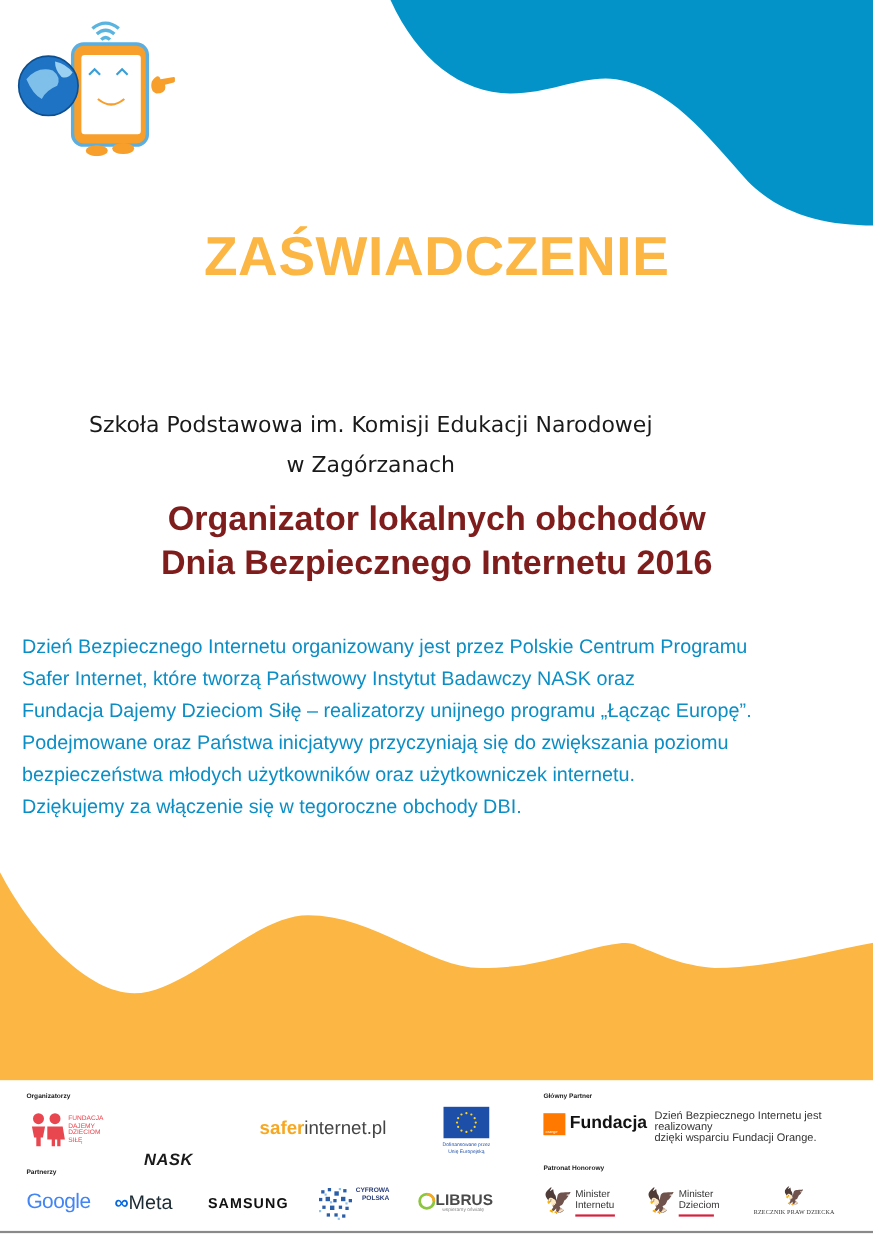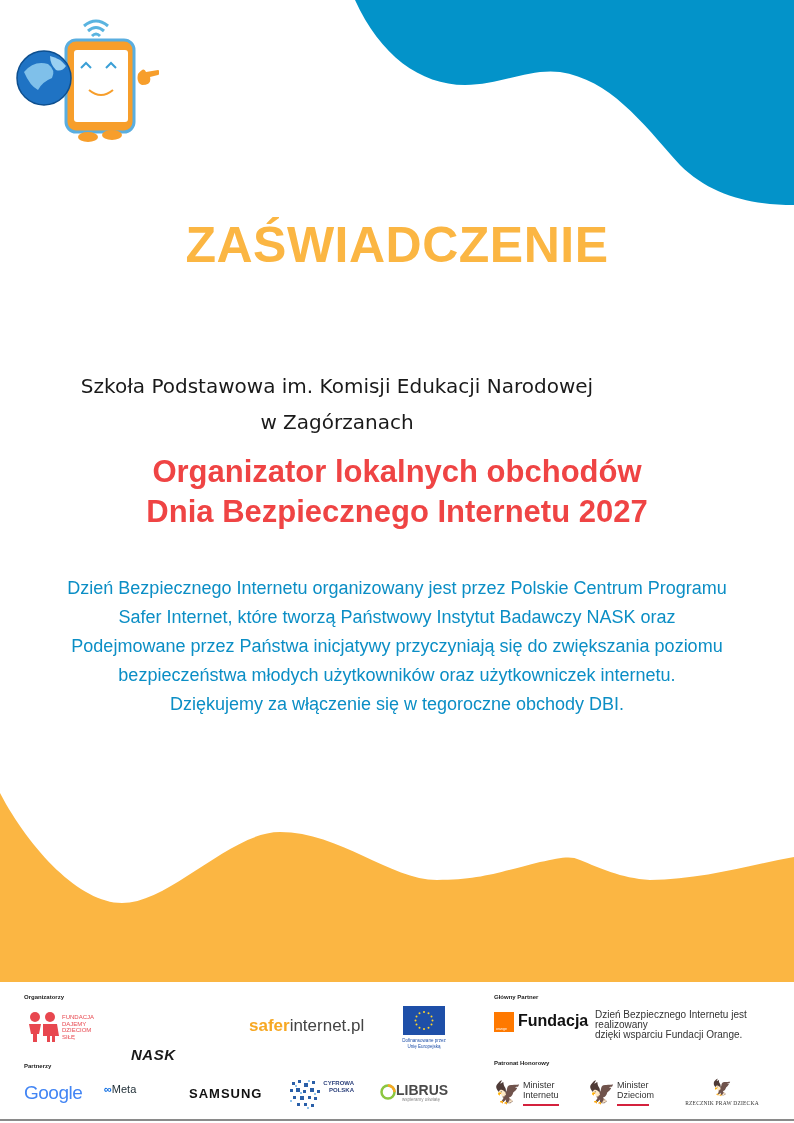--- a/index.html
+++ b/index.html
@@ -1,22 +1,22 @@
 <!DOCTYPE html>
 <html><head>
 <meta charset="utf-8">
 <style>
   html, body { margin:0; padding:0; }
   body { width:794px; height:1123px; position:relative; background:#ffffff; overflow:hidden; font-family:"DejaVu Sans", sans-serif; }
   .abs { position:absolute; }
   #bg-waves { position:absolute; left:0; top:0; width:794px; height:1123px; }
-  .title { left:0; width:794px; top:216px; text-align:center; font-family:"Liberation Sans", sans-serif; font-weight:bold; font-size:50px; color:#fbb643; letter-spacing:0.5px; }
+  .title { left:0; width:794px; top:204px; text-align:center; font-family:"Liberation Sans", sans-serif; font-weight:bold; font-size:50px; color:#fbb643; letter-spacing:0.5px; }
   .school { left:0; width:674px; top:368px; text-align:center; font-family:"DejaVu Sans", sans-serif; font-size:20px; line-height:36px; color:#1a1a1a; }
-  .headline { left:0; width:794px; top:452px; text-align:center; font-family:"Liberation Sans", sans-serif; font-weight:bold; font-size:31px; line-height:40px; color:#ef4444; }
-  .body-text { left:20px; width:754px; top:574px; text-align:center; font-family:"Liberation Sans", sans-serif; font-size:18px; line-height:29px; color:#0b8ec5; }
+  .headline { left:0; width:794px; top:452px; text-align:center; font-family:"Liberation Sans", sans-serif; font-weight:bold; font-size:31px; line-height:40px; color:#7f1d1d; }
+  .body-text { left:20px; width:754px; top:574px; text-align:left; font-family:"Liberation Sans", sans-serif; font-size:18px; line-height:29px; color:#0b8ec5; }
   .footer { left:0; top:982px; width:794px; height:141px; background:#fff; }
   .flabel { font-family:"Liberation Sans", sans-serif; font-size:6px; font-weight:bold; color:#222; }
   .logo-text { font-family:"Liberation Sans", sans-serif; }
   .bottom-line { left:0; top:1119px; width:794px; height:2px; background:#8a8a8a; }
 </style>
 </head>
 <body>
 
 <svg id="bg-waves" viewBox="0 0 794 1123" xmlns="http://www.w3.org/2000/svg">
   <path d="M355,0 C380,55 420,85 465,85 C500,85 530,68 560,72 C610,80 640,120 680,165 C710,195 750,205 794,205 L794,0 Z" fill="#0393c9"></path>
@@ -50,27 +50,28 @@
 
 <div class="abs title">ZAŚWIADCZENIE</div>
 
 <div class="abs school">
   <div>Szkoła Podstawowa im. Komisji Edukacji Narodowej</div>
   <div>w Zagórzanach</div>
 </div>
 
 <div class="abs headline">
   <div>Organizator lokalnych obchodów</div>
-  <div>Dnia Bezpiecznego Internetu 2027</div>
+  <div>Dnia Bezpiecznego Internetu 2016</div>
 </div>
 
 <div class="abs body-text">
   <div>Dzień Bezpiecznego Internetu organizowany jest przez Polskie Centrum Programu</div>
   <div>Safer Internet, które tworzą Państwowy Instytut Badawczy NASK oraz</div>
-  <div>Podejmowane przez Państwa inicjatywy przyczyniają się do zwiększania poziomu</div>
+  <div>Fundacja Dajemy Dzieciom Siłę – realizatorzy unijnego programu „Łącząc Europę”.</div>
+  <div>Podejmowane oraz Państwa inicjatywy przyczyniają się do zwiększania poziomu</div>
   <div>bezpieczeństwa młodych użytkowników oraz użytkowniczek internetu.</div>
   <div>Dziękujemy za włączenie się w tegoroczne obchody DBI.</div>
 </div>
 
 <div class="abs footer">
 
   <div class="abs flabel" style="left:24px; top:12px;">Organizatorzy</div>
 
   <div class="abs" style="left:26px; top:28px; width:80px; height:36px;">
     <svg width="34" height="34" viewBox="0 0 34 34" style="position:absolute; left:0; top:0;">
@@ -82,21 +83,21 @@
     <div class="abs logo-text" style="left:36px; top:4px; font-size:6px; line-height:6.5px; color:#e8474f;">
       <div>FUNDACJA</div>
       <div>DAJEMY</div>
       <div>DZIECIOM</div>
       <div>SIŁĘ</div>
     </div>
   </div>
 
   <div class="abs logo-text" style="left:131px; top:36px; font-size:15px; font-weight:900; font-style:italic; letter-spacing:0.5px; color:#1a1a1a;margin-top:28px;">NASK</div>
 
-  <div class="abs logo-text" style="left:236px; top:34px; font-size:17px; color:#444;margin-left:13px;">
+  <div class="abs logo-text" style="left:236px; top:34px; font-size:17px; color:#444;">
     <span style="color:#f7a823; font-weight:bold;">safer</span><span>internet.pl</span>
   </div>
 
   <div class="abs" style="left:393px; top:24px; width:62px; height:46px;">
     <svg width="42" height="29" viewBox="0 0 42 29" style="position:absolute; left:10px; top:0;">
       <rect width="42" height="29" fill="#1e4fa8"></rect>
       <g fill="#ffd42a">
         <circle cx="21" cy="6" r="1"></circle>
           <circle cx="25.5" cy="7.2" r="1"></circle>
           <circle cx="28.5" cy="10.5" r="1"></circle>
@@ -126,21 +127,21 @@
     <div>Dzień Bezpiecznego Internetu jest realizowany</div>
     <div>dzięki wsparciu Fundacji Orange.</div>
   </div>
 
   <div class="abs flabel" style="left:24px; top:81px;">Partnerzy</div>
 
   <div class="abs logo-text" style="left:24px; top:100px; font-size:19px; letter-spacing:-0.5px;">
     <span style="color:#4285f4;">Google</span>
   </div>
 
-  <div class="abs logo-text" style="left:104px; top:101px; font-size:11px; color:#1c2b33;">
+  <div class="abs logo-text" style="left:104px; top:101px; font-size:18px; color:#1c2b33;">
     <span style="color:#0668e1; font-weight:bold;">∞</span><span>Meta</span>
   </div>
 
   <div class="abs logo-text" style="left:189px; top:104px; font-size:13px; font-weight:900; letter-spacing:1px; color:#111;text-align:center;">SAMSUNG</div>
 
   <div class="abs" style="left:288px; top:96px; width:72px; height:34px;">
     <svg width="34" height="32" viewBox="0 0 34 32" style="position:absolute; left:0; top:0;">
       <g fill="#2a5fa8">
         <rect x="4" y="4" width="3" height="3"></rect>
           <rect x="10" y="2" width="3" height="3"></rect>

